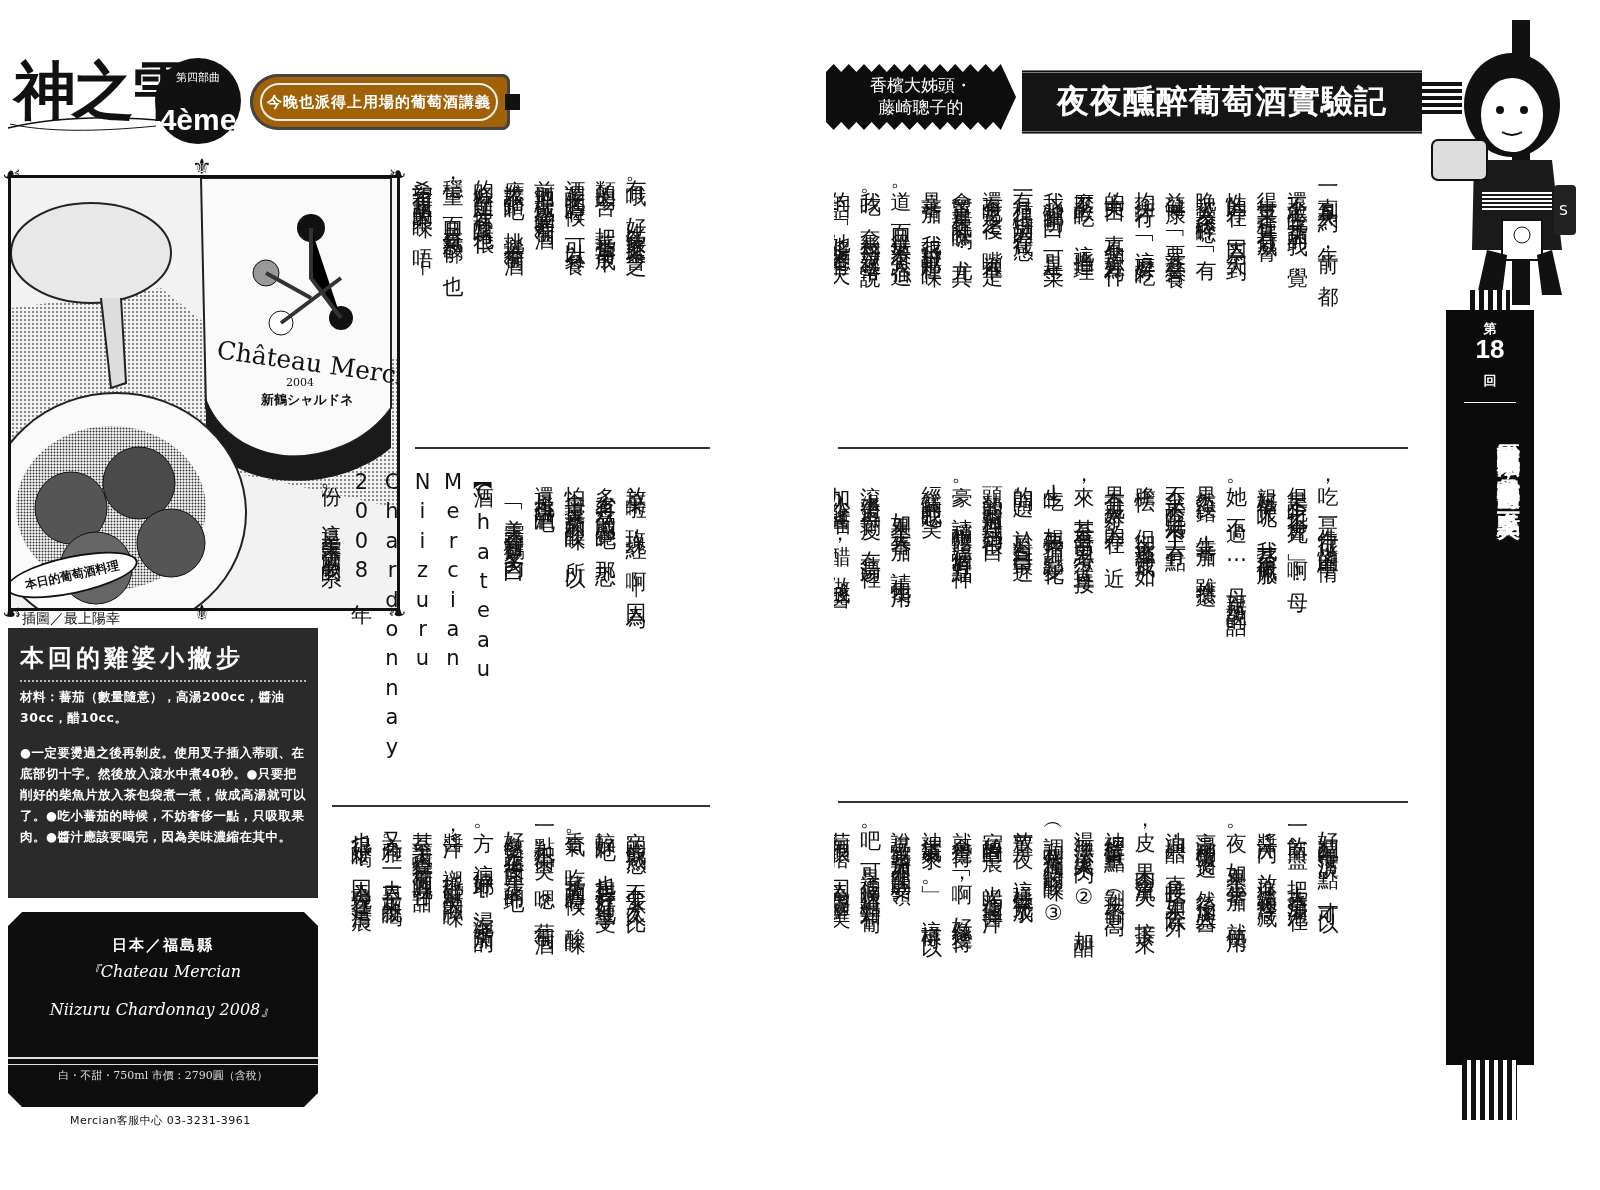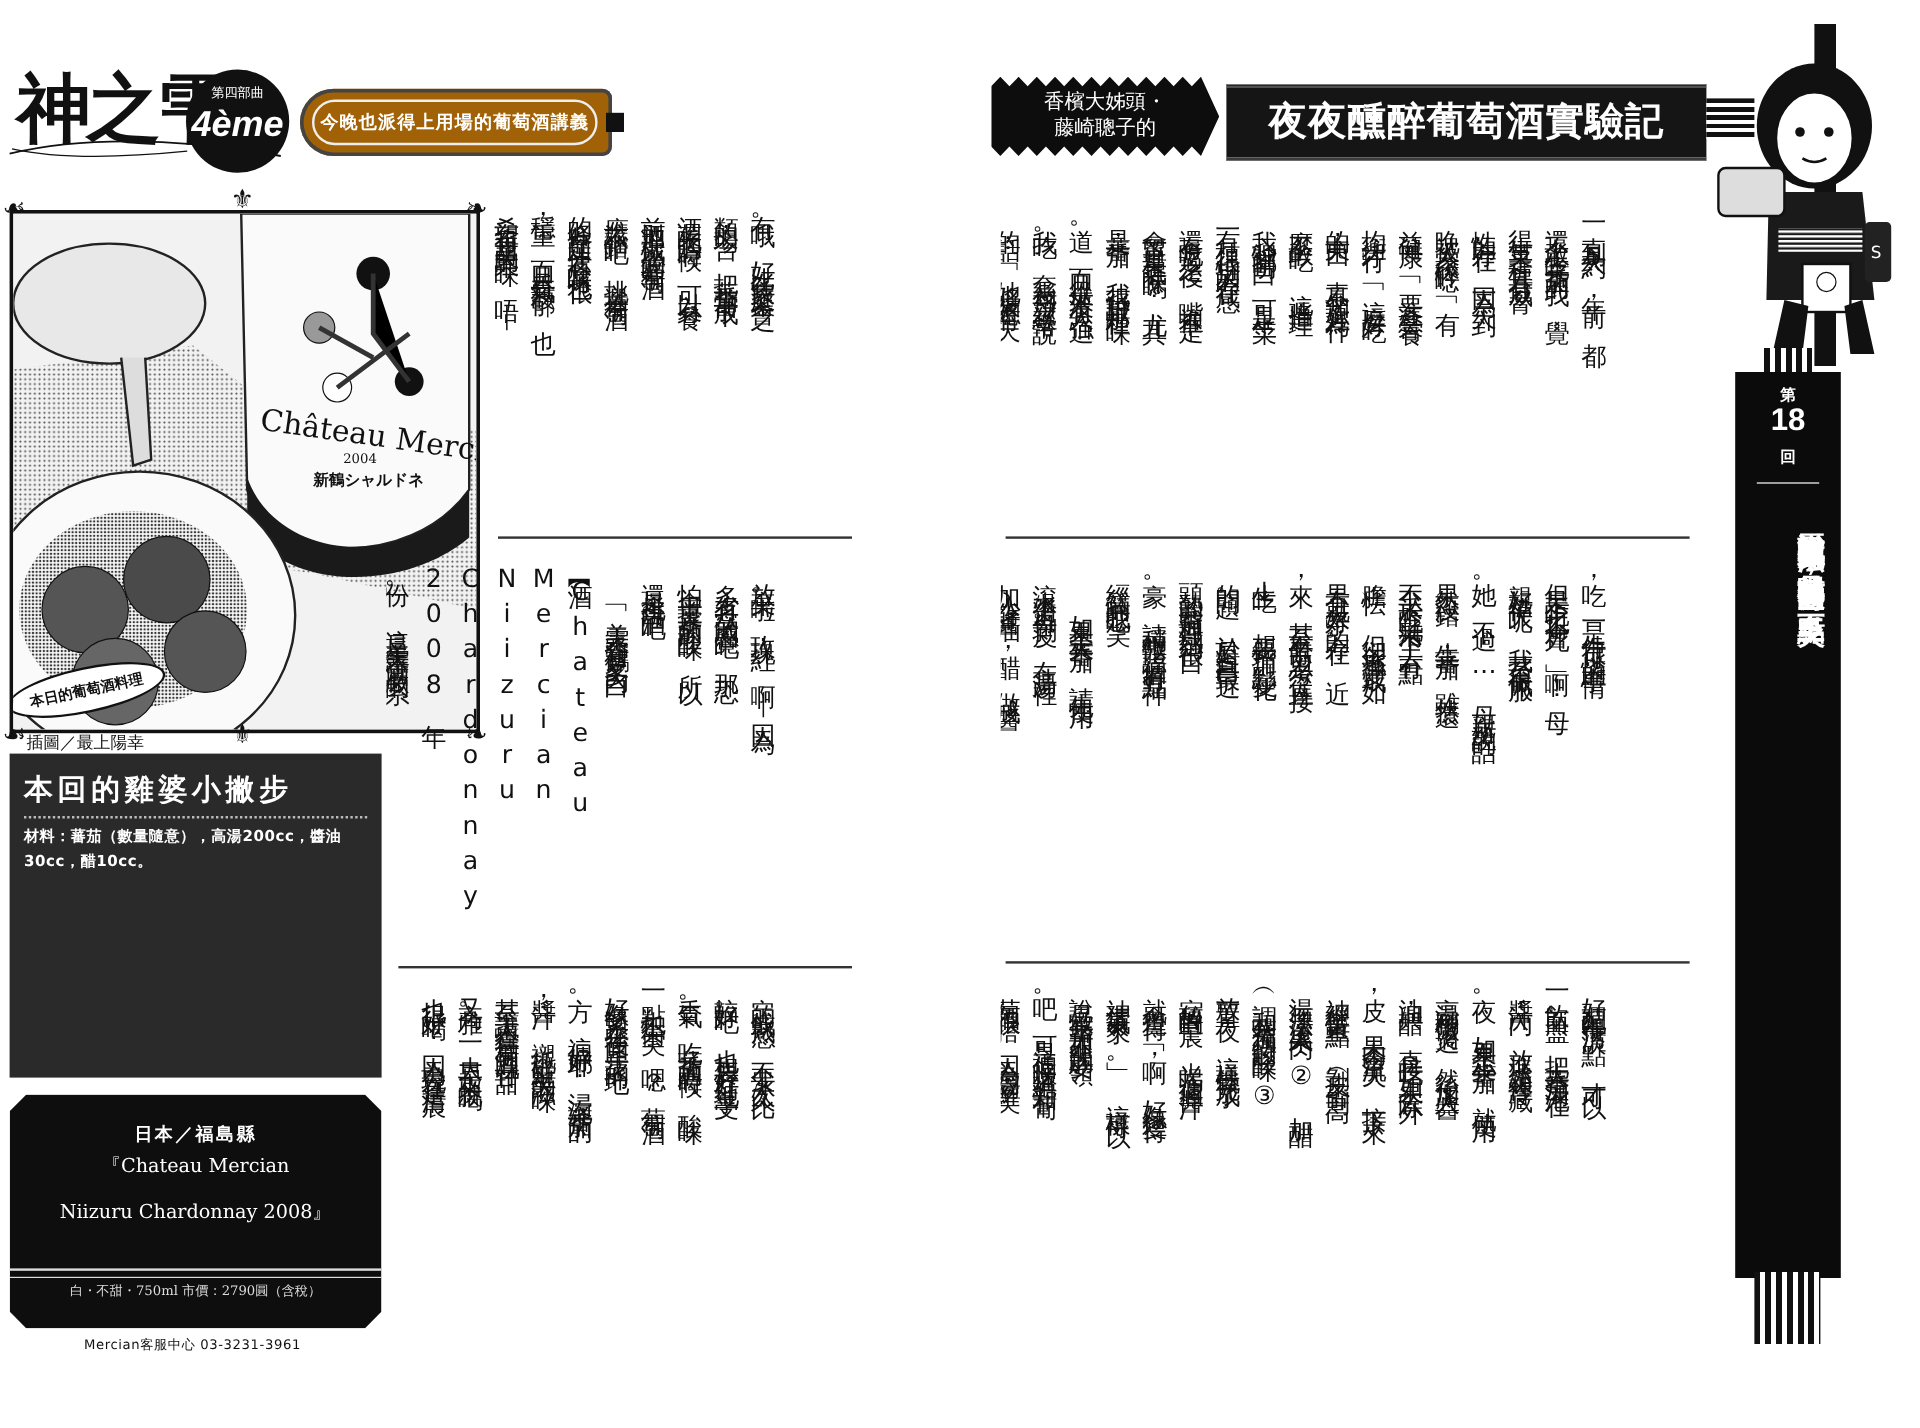--- a/index.html
+++ b/index.html
@@ -29,21 +29,21 @@
   .logo-title {
     left:14px; top:56px; font-family:"DejaVu Serif", serif; font-size:62px; font-weight:700;
     letter-spacing:-4px; color:#111; line-height:70px;
   }
   .logo-swoosh { left:6px; top:112px; width:230px; height:22px; }
   .logo-badge {
     left:155px; top:58px; width:86px; height:86px; border-radius:50%;
     background:#111; color:#fff; text-align:center;
   }
   .logo-badge .part { display:block; font-size:11px; margin-top:12px; font-family:"DejaVu Serif", serif; }
-  .logo-badge .num { display:block; font-size:30px; font-weight:700; font-style:italic; line-height:30px; margin-top:4px; font-family:"Liberation Sans", sans-serif; }
+  .logo-badge .num { display:block; font-size:30px; font-weight:700; line-height:30px; margin-top:20px; font-family:"Liberation Sans", sans-serif; }
   .header-bar-left {
     left:250px; top:74px; width:260px; height:56px; background:#a16207;
     border-radius:28px 8px 8px 28px; box-shadow: inset 0 0 0 3px #444;
   }
   .header-bar-left .inner {
     position:absolute; left:10px; top:9px; right:12px; bottom:9px; border-radius:20px;
     border:2px solid #eee; color:#fff; font-weight:700; font-size:15px;
     display:flex; align-items:center; justify-content:center; letter-spacing:1px;
   }
   .header-tail { left:505px; top:94px; width:15px; height:16px; background:#111; }
@@ -77,21 +77,21 @@
   .recipe-rule { border-top:2px dotted #bbb; margin:6px 0 4px; }
   .recipe-text { font-size:12.5px; font-weight:700; line-height:21px; letter-spacing:0.5px; }
 
   
   .wine-card {
     left:8px; top:912px; width:310px; height:195px; background:#0e0e0e; color:#fff;
     clip-path: polygon(14px 0, calc(100% - 14px) 0, 100% 14px, 100% calc(100% - 14px), calc(100% - 14px) 100%, 14px 100%, 0 calc(100% - 14px), 0 14px);
     text-align:center; font-family:"DejaVu Serif", serif;
   }
   .wine-card .origin { margin-top:24px; font-size:15px; letter-spacing:2px; font-weight:700; }
-  .wine-card .name { font-size:16px; line-height:22px; margin-top:6px; }
+  .wine-card .name { font-size:16px; line-height:22px; margin-top:6px;font-style:italic; }
   .wine-card .dbl { position:absolute; left:0; right:0; top:145px; height:5px; border-top:2px solid #ddd; border-bottom:1px solid #ddd; }
   .wine-card .spec { position:absolute; left:0; right:0; top:156px; font-size:11px; color:#ddd; }
   .footer-contact { left:70px; top:1113px; font-size:11px; letter-spacing:0.5px; }
 
   
   .episode-bar {
     left:1446px; top:310px; width:88px; height:755px; background:#0b0b0b; color:#fff;
   }
   .episode-bar .ep-pre, .episode-bar .ep-post { position:absolute; left:0; width:100%; text-align:center; font-size:13px; font-weight:700; }
   .episode-bar .ep-num { position:absolute; left:0; width:100%; top:24px; text-align:center; font-size:26px; font-weight:700; font-family:"Liberation Sans", sans-serif; }
@@ -163,20 +163,21 @@
 </div>
 <div class="abs ornament" style="left:2px;top:602px">☙</div>
 <div class="abs ornament" style="left:192px;top:602px">⚜</div>
 <div class="abs ornament" style="left:388px;top:602px">❧</div>
 <div class="abs" style="left:22px;top:610px;font-size:14px;">插圖／最上陽幸</div>
 
 <div class="abs recipe-box">
   <div class="recipe-title">本回的雞婆小撇步</div>
   <div class="recipe-rule"></div>
   <div class="recipe-text">材料：蕃茄（數量隨意），高湯200cc，醬油30cc，醋10cc。</div>
+  <div class="recipe-text" style="margin-top:14px">●一定要燙過之後再剝皮。使用叉子插入蒂頭、在底部切十字。然後放入滾水中煮40秒。●只要把削好的柴魚片放入茶包袋煮一煮，做成高湯就可以了。●吃小蕃茄的時候，不妨奢侈一點，只吸取果肉。●醬汁應該要喝完，因為美味濃縮在其中。</div>
 </div>
 
 <div class="abs wine-card">
   <div class="origin">日本／福島縣</div>
   <div class="name">『Chateau Mercian</div>
   <div class="name" style="margin-top:16px">Niizuru Chardonnay 2008』</div>
   <div class="dbl"></div>
   <div class="spec">白・不甜・750ml  市價：2790圓（含稅）</div>
 </div>
 <div class="abs footer-contact">Mercian客服中心 03-3231-3961</div>

